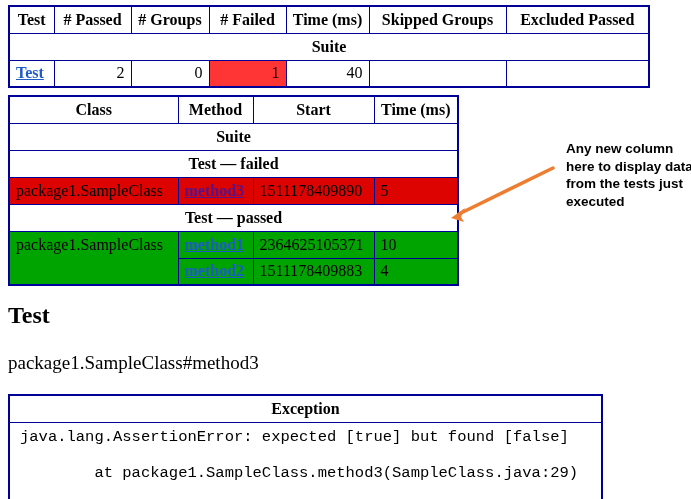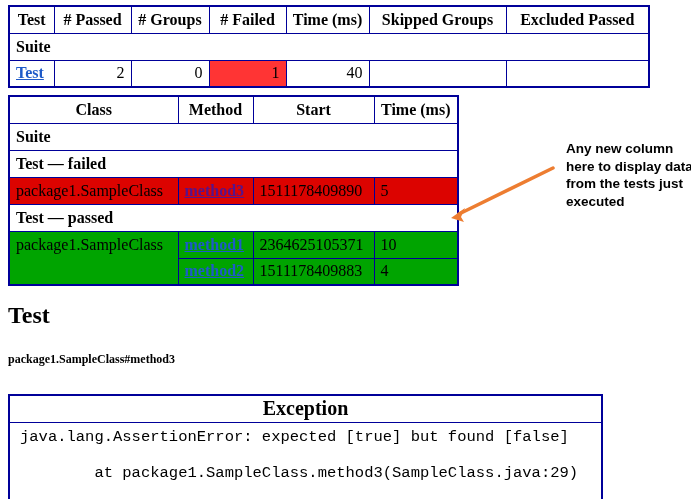--- a/index.html
+++ b/index.html
@@ -24,21 +24,21 @@
   .tbl th, .tbl td {
     border: 1px solid var(--border);
     height: 27px;
     font-size: 16px;
     padding: 0 6px;
     overflow: hidden;
     vertical-align: middle;
     white-space: nowrap;
   }
   .tbl th { font-weight: bold; text-align: center; }
-  .tbl td.section { font-weight: bold; }
+  .tbl td.section { font-weight: bold; text-align: center; }
   .tbl td.num { text-align: right; }
   .tbl td.left { text-align: left; }
 
   a.rpt-link {
     font-weight: bold;
     text-decoration: underline;
     cursor: pointer;
   }
   a.blue-link { color: var(--link_blue); }
   a.visited-link { color: var(--link_visited); }
@@ -68,27 +68,27 @@
     left: 8px;
     top: 302px;
     font-size: 24px;
     font-weight: bold;
     font-family: "Liberation Serif", serif;
   }
   .h-method {
     position: absolute;
     left: 8px;
     top: 352px;
-    font-size: 12px;
-    font-weight: bold;
+    font-size: 19px;
+    font-weight: normal;
     font-family: "Liberation Serif", serif;
   }
 
   table.exception { left: 8px; top: 394px; width: 595px; }
-  table.exception th { height: 27px; font-size: 20px; margin-left: 12px; }
+  table.exception th { height: 27px; font-size: 16px; margin-left: 12px; }
   table.exception td.stack {
     height: auto;
     padding: 5px 4px 6px 10px;
     white-space: pre;
     font-family: "Liberation Mono", monospace;
     font-size: 15.5px;
     line-height: 18px;
   }
 </style>
 </head>

